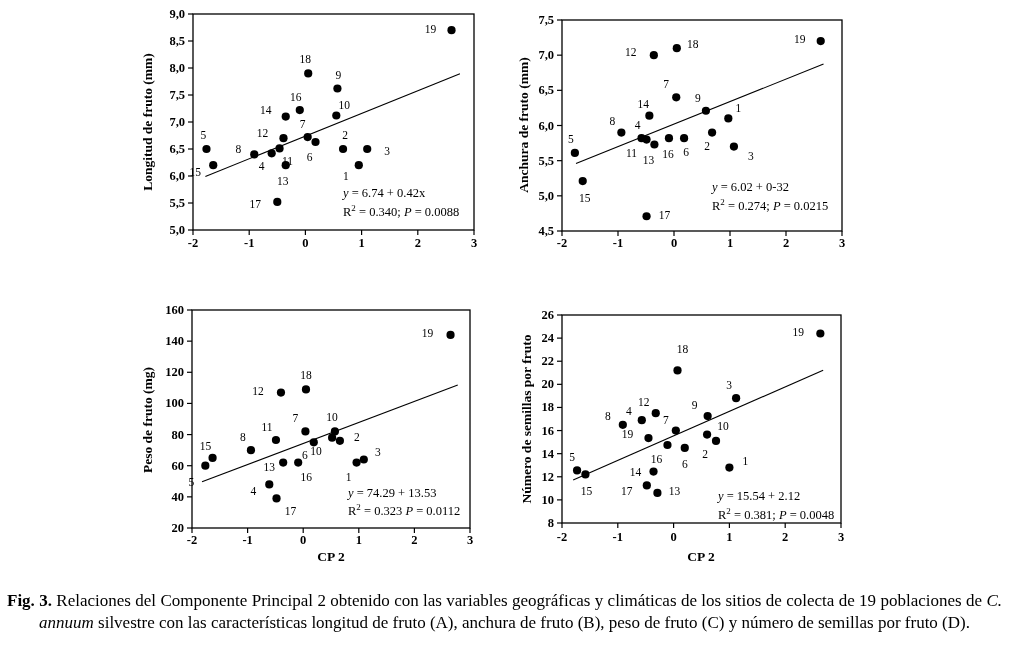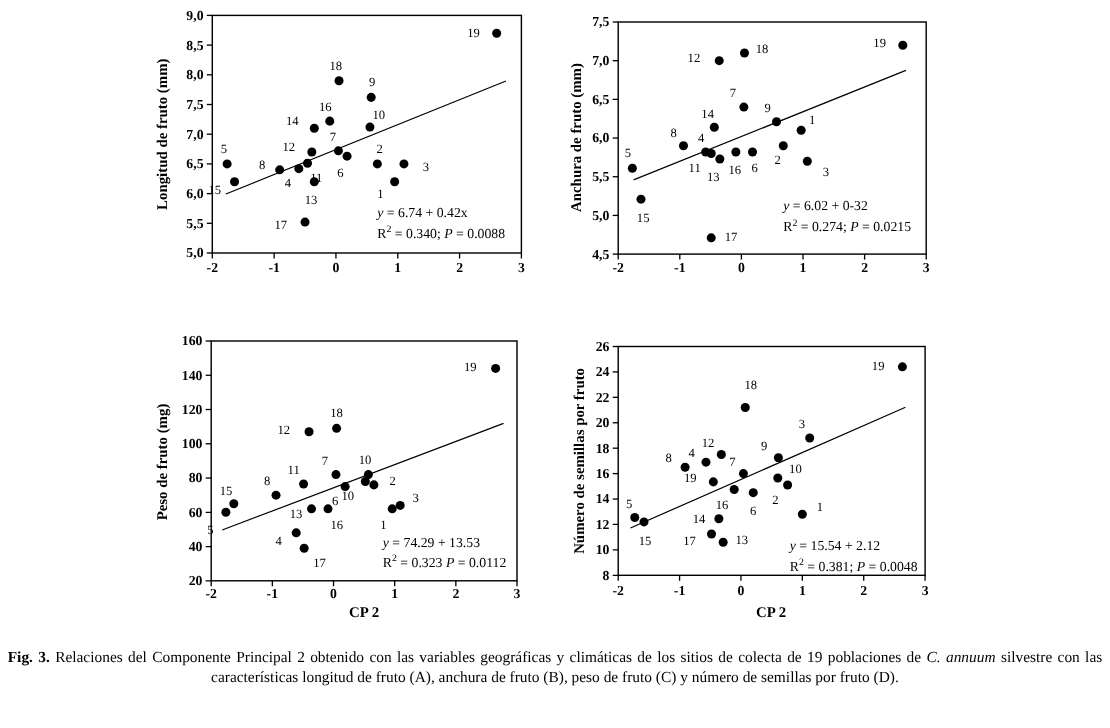--- a/index.html
+++ b/index.html
@@ -5,21 +5,21 @@
   html,body{margin:0;padding:0;background:#ffffff;}
   .figure{position:relative;width:1009px;height:662px;background:#ffffff;overflow:hidden;
           font-family:"Liberation Serif","DejaVu Serif",serif;}
   svg{position:absolute;top:0;left:0;}
   svg text{fill:#000;}
   .tick-label{font-family:"Liberation Serif","DejaVu Serif",serif;font-size:12.5px;font-weight:bold;}
   .pt-label{font-family:"Liberation Serif","DejaVu Serif",serif;font-size:11.5px;}
   .eq-text{font-family:"Liberation Serif","DejaVu Serif",serif;font-size:12.5px;}
   .axis-title{font-family:"Liberation Serif","DejaVu Serif",serif;font-size:13.5px;font-weight:bold;}
   .caption{position:absolute;top:588px;left:0;width:1009px;box-sizing:border-box;padding:2px 7px 0 7px;
-           font-size:14px;line-height:1.3;color:#000;text-align:justify;text-align-last:center;}
+           font-size:17px;line-height:1.3;color:#000;text-align:justify;text-align-last:center;}
   .caption .b{font-weight:bold;}
   .caption .i{font-style:italic;}
 </style>
 </head>
 <body>
 
 <div class="figure">
   <svg id="plots" width="1009" height="586" viewBox="0 0 1009 586">
       <g>
         <rect x="193" y="14" width="281" height="216" fill="none" stroke="#000000" stroke-width="1.3"></rect>

